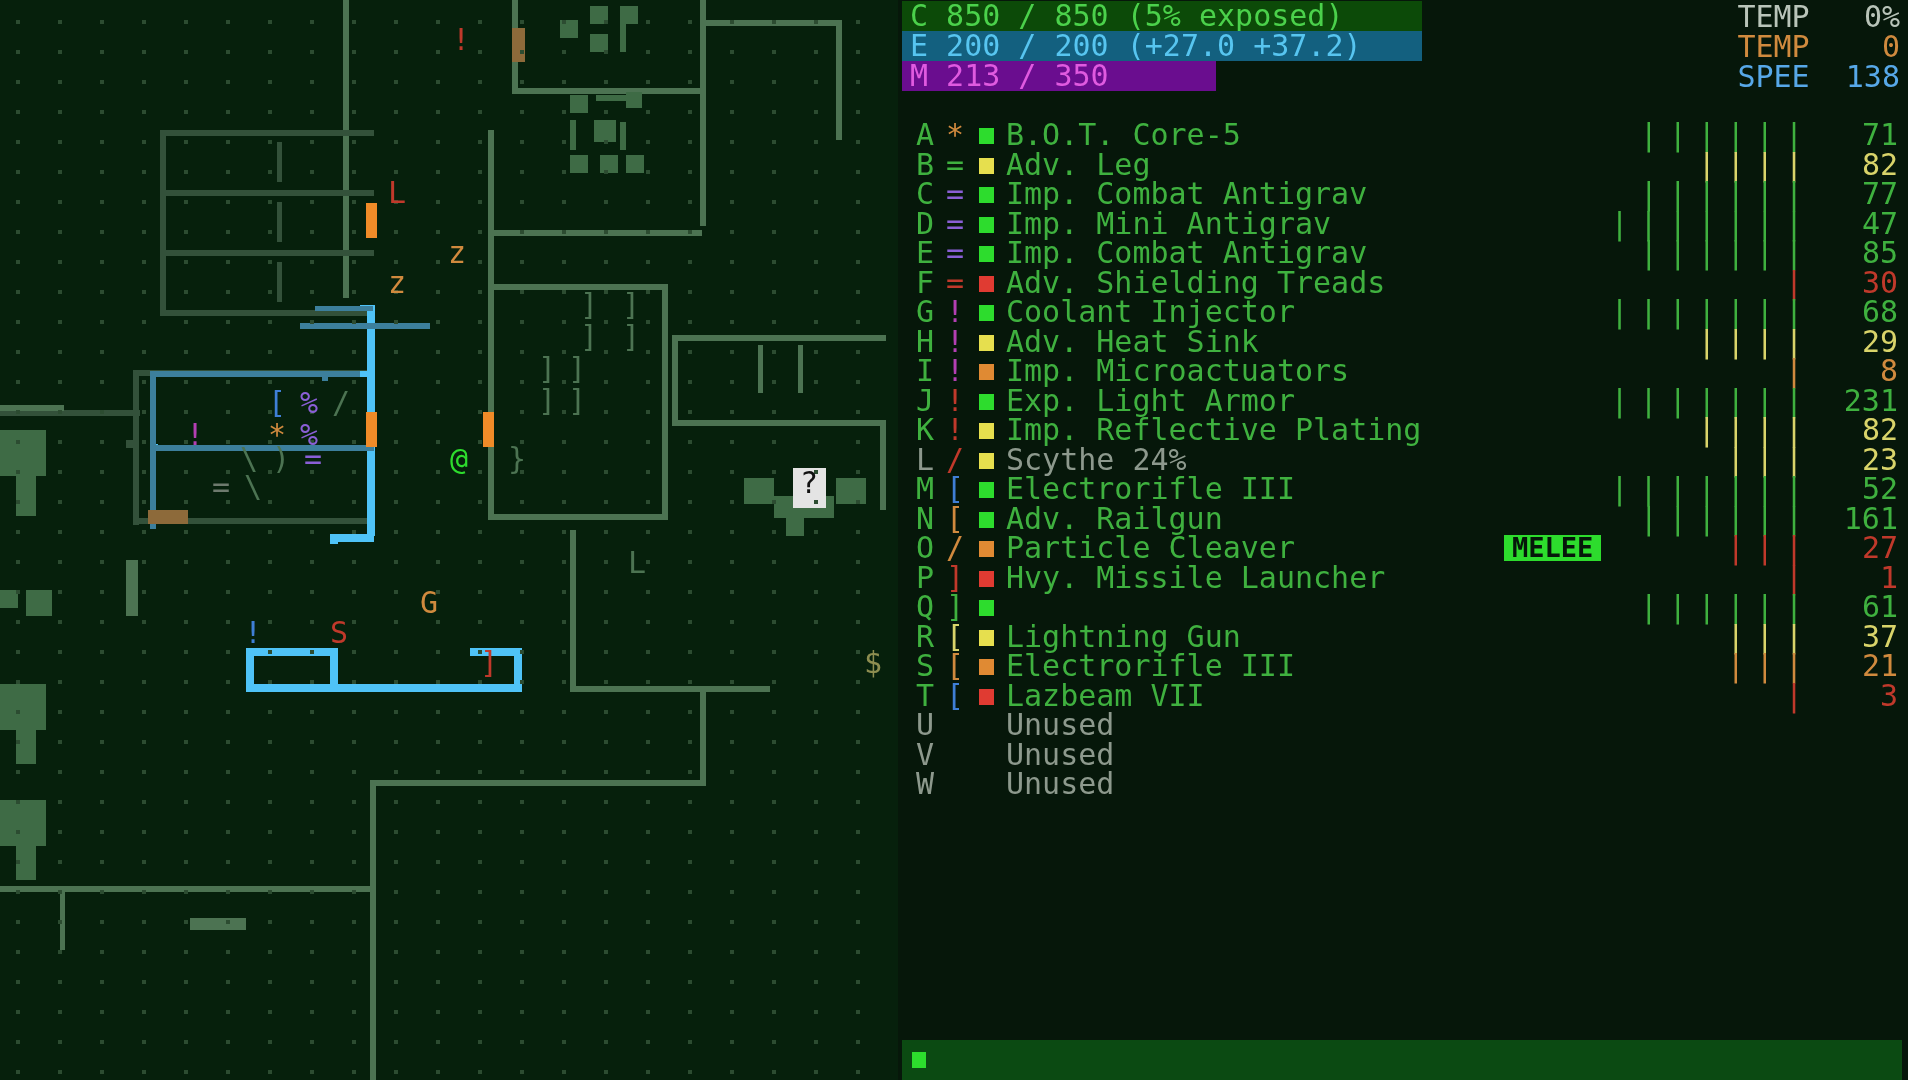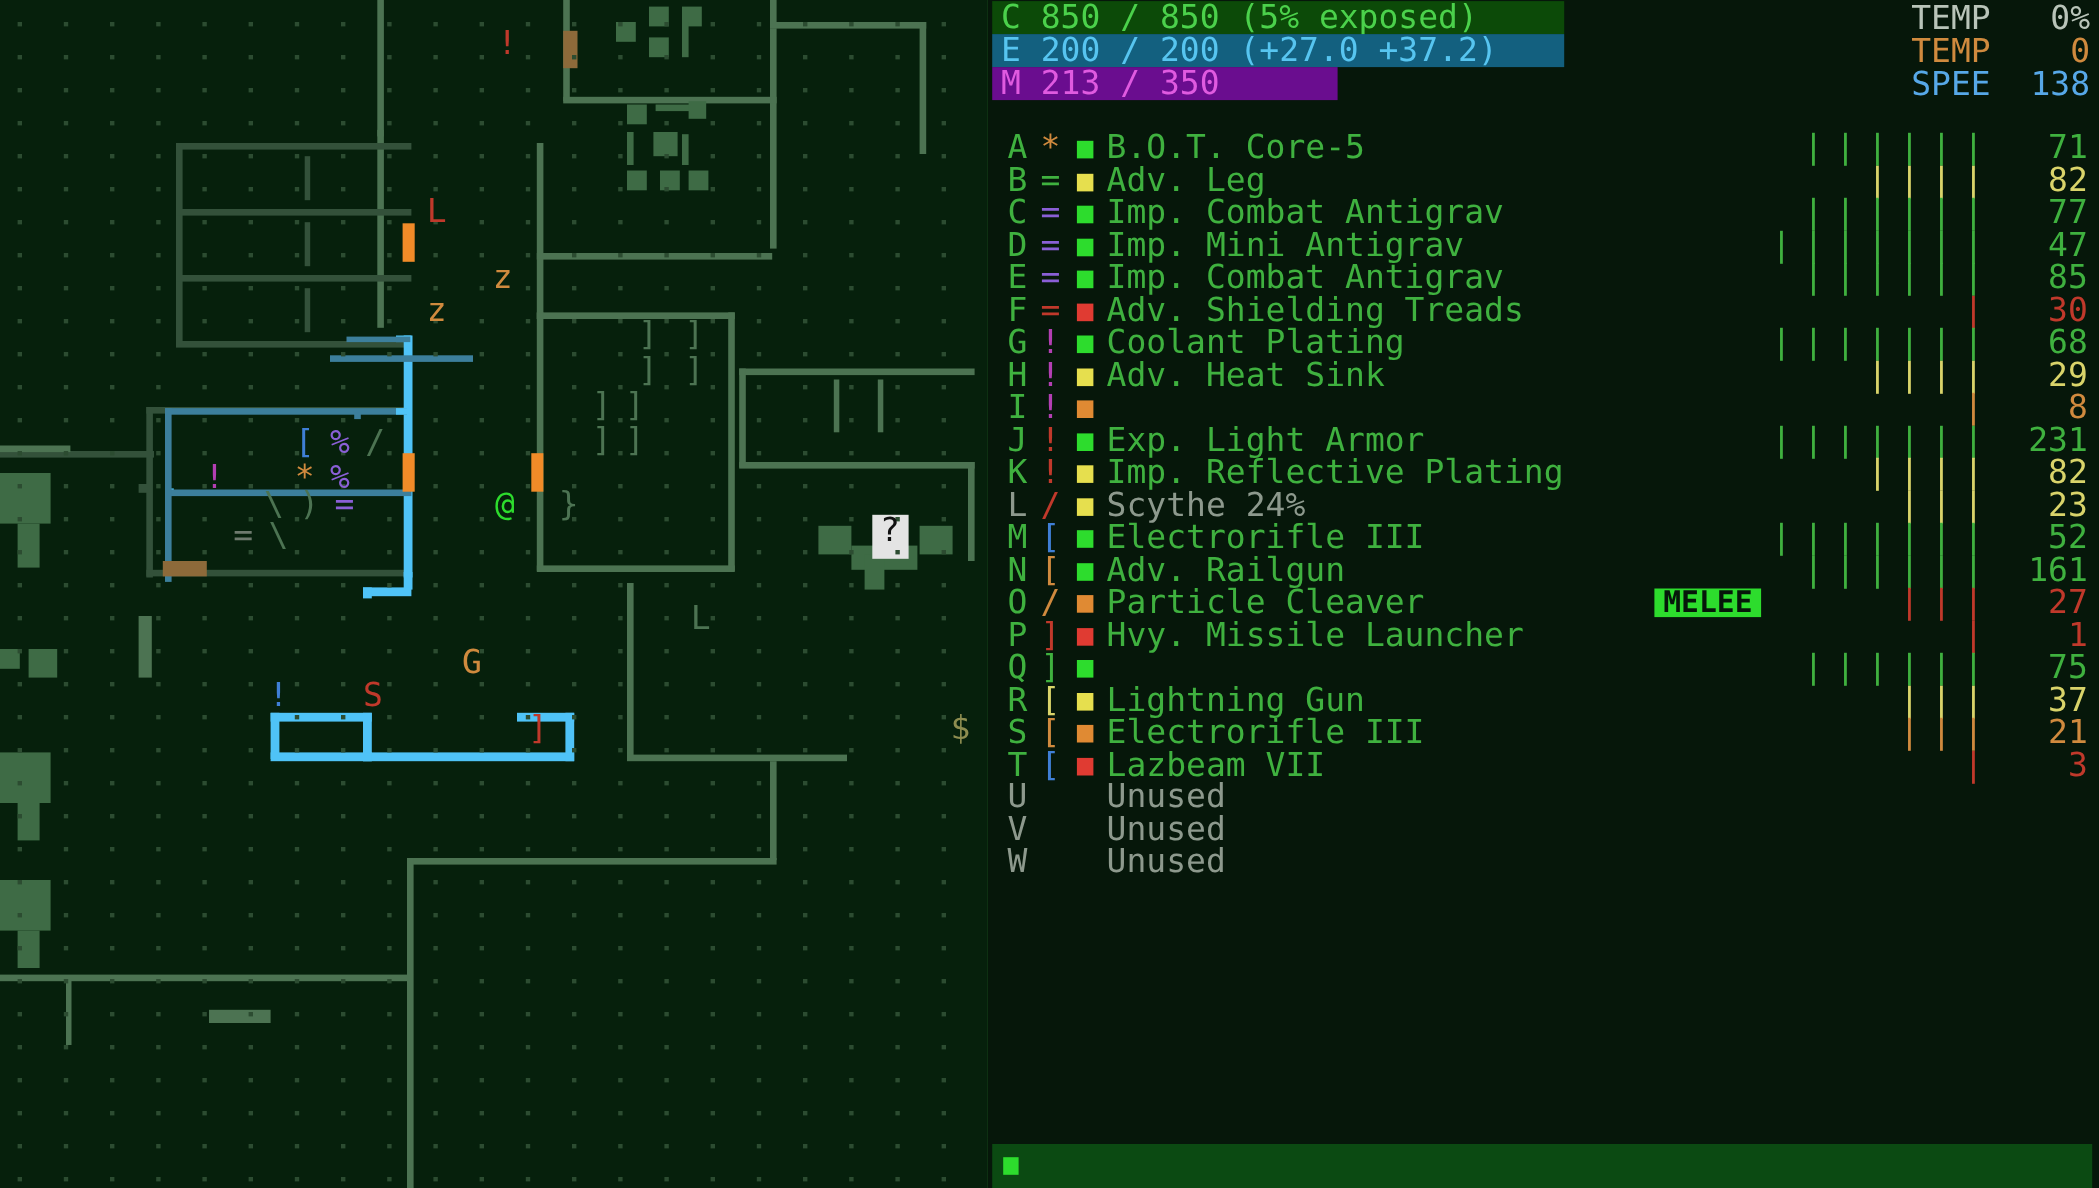--- a/index.html
+++ b/index.html
@@ -1025,31 +1025,31 @@
     <div class="rstat" id="speeRow"><span>SPEE</span>  <span>138</span></div>
 
 
     <div id="parts">
         <div class="prow"><span class="p-let ">A</span><span class="p-sym c-orange">*</span><span class="p-chip chip-g"></span><span class="p-name c-green">B.O.T. Core-5</span><span class="p-bar c-green" style="letter-spacing: 11px;">||||||</span><span class="p-num c-green">71</span></div>
         <div class="prow"><span class="p-let ">B</span><span class="p-sym c-green">=</span><span class="p-chip chip-y"></span><span class="p-name c-green">Adv. Leg</span><span class="p-bar c-yellow" style="letter-spacing: 11px;">||||</span><span class="p-num c-yellow">82</span></div>
         <div class="prow"><span class="p-let ">C</span><span class="p-sym c-purple">=</span><span class="p-chip chip-g"></span><span class="p-name c-green">Imp. Combat Antigrav</span><span class="p-bar c-green" style="letter-spacing: 11px;">||||||</span><span class="p-num c-green">77</span></div>
         <div class="prow"><span class="p-let ">D</span><span class="p-sym c-purple">=</span><span class="p-chip chip-g"></span><span class="p-name c-green">Imp. Mini Antigrav</span><span class="p-bar c-green" style="letter-spacing: 11px;">|||||||</span><span class="p-num c-green">47</span></div>
         <div class="prow"><span class="p-let ">E</span><span class="p-sym c-purple">=</span><span class="p-chip chip-g"></span><span class="p-name c-green">Imp. Combat Antigrav</span><span class="p-bar c-green" style="letter-spacing: 11px;">||||||</span><span class="p-num c-green">85</span></div>
         <div class="prow"><span class="p-let ">F</span><span class="p-sym c-red">=</span><span class="p-chip chip-r"></span><span class="p-name c-green">Adv. Shielding Treads</span><span class="p-bar c-red" style="letter-spacing: 11px;">|</span><span class="p-num c-red">30</span></div>
-        <div class="prow"><span class="p-let ">G</span><span class="p-sym c-mag">!</span><span class="p-chip chip-g"></span><span class="p-name c-green">Coolant Plating</span><span class="p-bar c-green" style="letter-spacing: 11px;">|||||||</span><span class="p-num c-green">68</span></div>
+        <div class="prow"><span class="p-let ">G</span><span class="p-sym c-mag">!</span><span class="p-chip chip-g"></span><span class="p-name c-green">Coolant Injector</span><span class="p-bar c-green" style="letter-spacing: 11px;">|||||||</span><span class="p-num c-green">68</span></div>
         <div class="prow"><span class="p-let ">H</span><span class="p-sym c-mag">!</span><span class="p-chip chip-y"></span><span class="p-name c-green">Adv. Heat Sink</span><span class="p-bar c-yellow" style="letter-spacing: 11px;">||||</span><span class="p-num c-yellow">29</span></div>
-        <div class="prow"><span class="p-let ">I</span><span class="p-sym c-mag">!</span><span class="p-chip chip-o"></span><span class="p-bar c-orange" style="letter-spacing: 11px;">|</span><span class="p-num c-orange">8</span></div>
+        <div class="prow"><span class="p-let ">I</span><span class="p-sym c-mag">!</span><span class="p-chip chip-o"></span><span class="p-name c-green">Imp. Microactuators</span><span class="p-bar c-orange" style="letter-spacing: 11px;">|</span><span class="p-num c-orange">8</span></div>
         <div class="prow"><span class="p-let ">J</span><span class="p-sym c-red">!</span><span class="p-chip chip-g"></span><span class="p-name c-green">Exp. Light Armor</span><span class="p-bar c-green" style="letter-spacing: 11px;">|||||||</span><span class="p-num c-green">231</span></div>
         <div class="prow"><span class="p-let ">K</span><span class="p-sym c-red">!</span><span class="p-chip chip-y"></span><span class="p-name c-green">Imp. Reflective Plating</span><span class="p-bar c-yellow" style="letter-spacing: 11px;">||||</span><span class="p-num c-yellow">82</span></div>
         <div class="prow"><span class="p-let c-gray">L</span><span class="p-sym c-red">/</span><span class="p-chip chip-y"></span><span class="p-name c-gray">Scythe 24%</span><span class="p-bar c-yellow" style="letter-spacing: 11px;">|||</span><span class="p-num c-yellow">23</span></div>
         <div class="prow"><span class="p-let ">M</span><span class="p-sym c-blue">[</span><span class="p-chip chip-g"></span><span class="p-name c-green">Electrorifle III</span><span class="p-bar c-green" style="letter-spacing: 11px;">|||||||</span><span class="p-num c-green">52</span></div>
         <div class="prow"><span class="p-let ">N</span><span class="p-sym c-orange">[</span><span class="p-chip chip-g"></span><span class="p-name c-green">Adv. Railgun</span><span class="p-bar c-green" style="letter-spacing: 11px;">||||||</span><span class="p-num c-green">161</span></div>
         <div class="prow"><span class="p-let ">O</span><span class="p-sym c-orange">/</span><span class="p-chip chip-o"></span><span class="p-name c-green">Particle Cleaver</span><span class="badge">MELEE</span><span class="p-bar c-red" style="letter-spacing: 11px;">|||</span><span class="p-num c-red">27</span></div>
         <div class="prow"><span class="p-let ">P</span><span class="p-sym c-red">]</span><span class="p-chip chip-r"></span><span class="p-name c-green">Hvy. Missile Launcher</span><span class="p-bar c-red" style="letter-spacing: 11px;">|</span><span class="p-num c-red">1</span></div>
-        <div class="prow"><span class="p-let ">Q</span><span class="p-sym c-green">]</span><span class="p-chip chip-g"></span><span class="p-bar c-green" style="letter-spacing: 11px;">||||||</span><span class="p-num c-green">75</span></div>
+        <div class="prow"><span class="p-let ">Q</span><span class="p-sym c-green">]</span><span class="p-chip chip-g"></span><span class="p-bar c-green" style="letter-spacing: 11px;">||||||</span><span class="p-num c-green">61</span></div>
         <div class="prow"><span class="p-let ">R</span><span class="p-sym c-yellow">[</span><span class="p-chip chip-y"></span><span class="p-name c-green">Lightning Gun</span><span class="p-bar c-yellow" style="letter-spacing: 11px;">|||</span><span class="p-num c-yellow">37</span></div>
         <div class="prow"><span class="p-let ">S</span><span class="p-sym c-orange">[</span><span class="p-chip chip-o"></span><span class="p-name c-green">Electrorifle III</span><span class="p-bar c-orange" style="letter-spacing: 11px;">|||</span><span class="p-num c-orange">21</span></div>
         <div class="prow"><span class="p-let ">T</span><span class="p-sym c-blue">[</span><span class="p-chip chip-r"></span><span class="p-name c-green">Lazbeam VII</span><span class="p-bar c-red" style="letter-spacing: 11px;">|</span><span class="p-num c-red">3</span></div>
         <div class="prow"><span class="p-let c-gray">U</span><span class="p-name c-gray">Unused</span></div>
         <div class="prow"><span class="p-let c-gray">V</span><span class="p-name c-gray">Unused</span></div>
         <div class="prow"><span class="p-let c-gray">W</span><span class="p-name c-gray">Unused</span></div>
       </div>
 
     <div id="loginner">
       <div id="logchip"></div>

